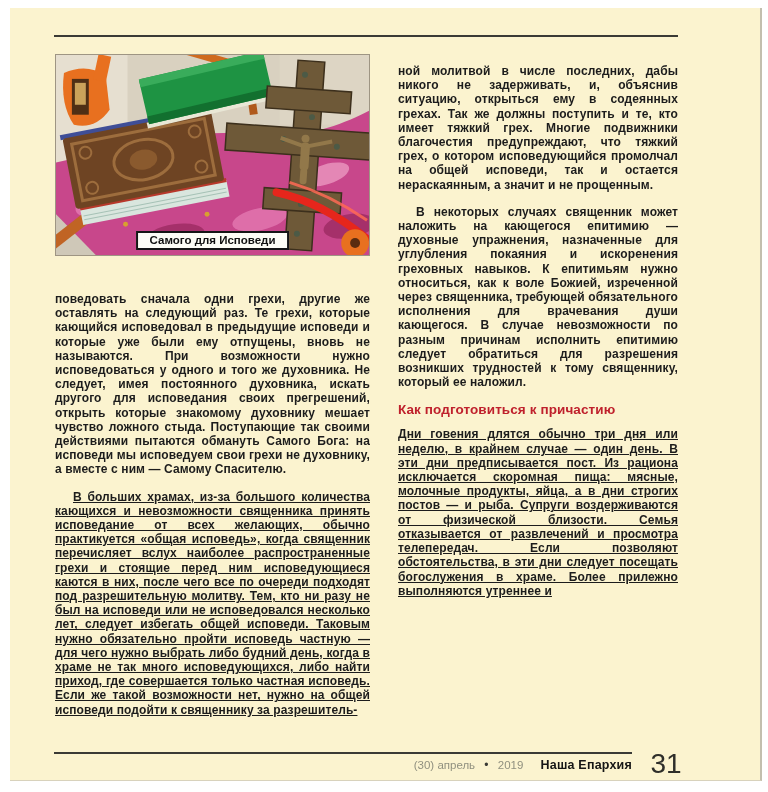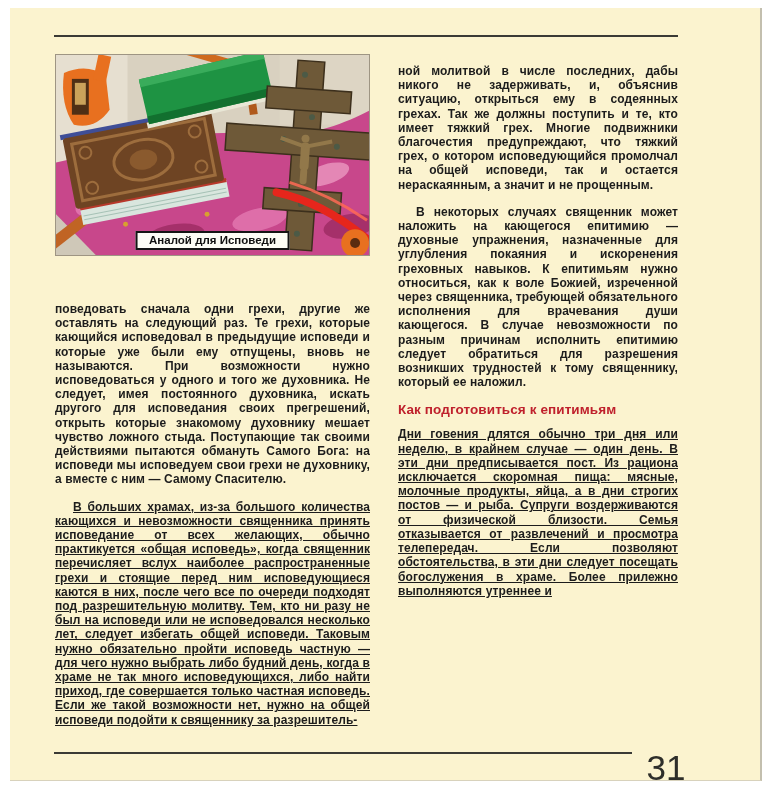--- a/index.html
+++ b/index.html
@@ -15,32 +15,32 @@
   .photo svg{display:block;width:100%;height:100%;}
   .caption{position:absolute;left:50%;bottom:5px;transform:translateX(-50%);
            background:#fdfdf6;border:2px solid #151515;padding:1px 12px 2px;
            font-size:11.5px;font-weight:700;color:#111;white-space:nowrap;}
 
   .col{position:absolute;text-align:justify;color:#1c1c1c;font-weight:700;
        font-size:12px;line-height:14.2px;letter-spacing:.1px;margin-top:26px;}
   .col p{margin:0 0 13px 0;text-indent:18px;}
   .col p.noindent{text-indent:0;}
   .col p:last-child{margin-bottom:0;text-decoration:underline;}
-  .left-col{left:45px;top:268px;width:315px;}
+  .left-col{left:45px;top:258px;width:315px;}
   .right-col{left:388px;top:30px;width:280px;}
   .red-heading{margin:10px 0 9px 0;font-size:13.5px;line-height:16px;font-weight:700;
                color:#bf202c;text-align:left;}
 
   .footer-line{position:absolute;left:44px;top:750px;width:578px;text-align:right;
                font-size:11.5px;color:#90907f;white-space:nowrap;}
   .footer-line .f-issue,.footer-line .f-year{color:#90907f;font-weight:400;}
   .footer-line .f-dot{color:#3a3a35;margin:0 6px;font-size:12px;}
   .footer-line .f-mag{color:#151515;font-weight:700;font-size:12.5px;margin-left:14px;letter-spacing:.2px;}
   .page-num{position:absolute;left:630px;top:740px;width:52px;text-align:center;
-            font-size:35px;font-weight:400;color:#2e2e2a;}
+            font-size:28px;font-weight:400;color:#2e2e2a;}
 </style>
 </head>
 <body>
 
 <div class="canvas">
   <div class="page">
 
     <div class="top-rule"></div>
 
     <figure class="photo">
@@ -126,34 +126,40 @@
         <g>
           <path d="M222,138 Q268,148 312,184" stroke="#e6261c" stroke-width="8" fill="none" stroke-linecap="round"></path>
           <path d="M235,128 Q275,140 313,166" stroke="#ff6a55" stroke-width="3" fill="none" opacity="0.85"></path>
         </g>
 
         <g>
           <circle cx="301" cy="189" r="14" fill="#e8701f"></circle>
           <circle cx="301" cy="189" r="5" fill="#5a2c10"></circle>
         </g>
       </svg>
-      <figcaption class="caption">Аналой для Исповеди</figcaption>
+      <figcaption class="caption">Самого для Исповеди</figcaption>
     </figure>
 
     <div class="col left-col">
       <p class="noindent">поведовать сначала одни грехи, другие же оставлять на следующий раз. Те грехи, которые кающийся исповедовал в предыдущие исповеди и которые уже были ему отпущены, вновь не называются. При возможности нужно исповедоваться у одного и того же духовника. Не следует, имея постоянного духовника, искать другого для исповедания своих прегрешений, открыть которые знакомому духовнику мешает чувство ложного стыда. Поступающие так своими действиями пытаются обмануть Самого Бога: на исповеди мы исповедуем свои грехи не духовнику, а вместе с ним — Самому Спасителю.</p>
       <p>В больших храмах, из-за большого количества кающихся и невозможности священника принять исповедание от всех желающих, обычно практикуется «общая исповедь», когда священник перечисляет вслух наиболее распространенные грехи и стоящие перед ним исповедующиеся каются в них, после чего все по очереди подходят под разрешительную молитву. Тем, кто ни разу не был на исповеди или не исповедовался несколько лет, следует избегать общей исповеди. Таковым нужно обязательно пройти исповедь частную — для чего нужно выбрать либо будний день, когда в храме не так много исповедующихся, либо найти приход, где совершается только частная исповедь. Если же такой возможности нет, нужно на общей исповеди подойти к священнику за разрешитель-</p>
     </div>
 
     <div class="col right-col">
       <p class="noindent">ной молитвой в числе последних, дабы никого не задерживать, и, объяснив ситуацию, открыться ему в содеянных грехах. Так же должны поступить и те, кто имеет тяжкий грех. Многие подвижники благочестия предупреждают, что тяжкий грех, о котором исповедующийся промолчал на общей исповеди, так и остается нераскаянным, а значит и не прощенным.</p>
       <p>В некоторых случаях священник может наложить на кающегося епитимию — духовные упражнения, назначенные для углубления покаяния и искоренения греховных навыков. К епитимьям нужно относиться, как к воле Божией, изреченной через священника, требующей обязательного исполнения для врачевания души кающегося. В случае невозможности по разным причинам исполнить епитимию следует обратиться для разрешения возникших трудностей к тому священнику, который ее наложил.</p>
-      <h2 class="red-heading">Как подготовиться к епитимьям</h2>
+      <h2 class="red-heading">Как подготовиться к причастию</h2>
       <p class="noindent">Дни говения длятся обычно три дня или неделю, в крайнем случае — один день. В эти дни предписывается пост. Из рациона исключается скоромная пища: мясные, молочные продукты, яйца, а в дни строгих постов — и рыба. Супруги воздерживаются от физической близости. Семья отказывается от развлечений и просмотра телепередач. Если позволяют обстоятельства, в эти дни следует посещать богослужения в храме. Более прилежно выполняются утреннее и</p>
     </div>
 
     <div class="foot-rule"></div>
 
+    <div class="footer-line">
+      <span class="f-issue">(30) апрель</span>
+      <span class="f-dot">•</span>
+      <span class="f-year">2019</span>
+      <span class="f-mag">Наша Епархия</span>
+    </div>
 
     <div class="page-num">31</div>
 
   </div>
 </div>
 
 </body></html>

